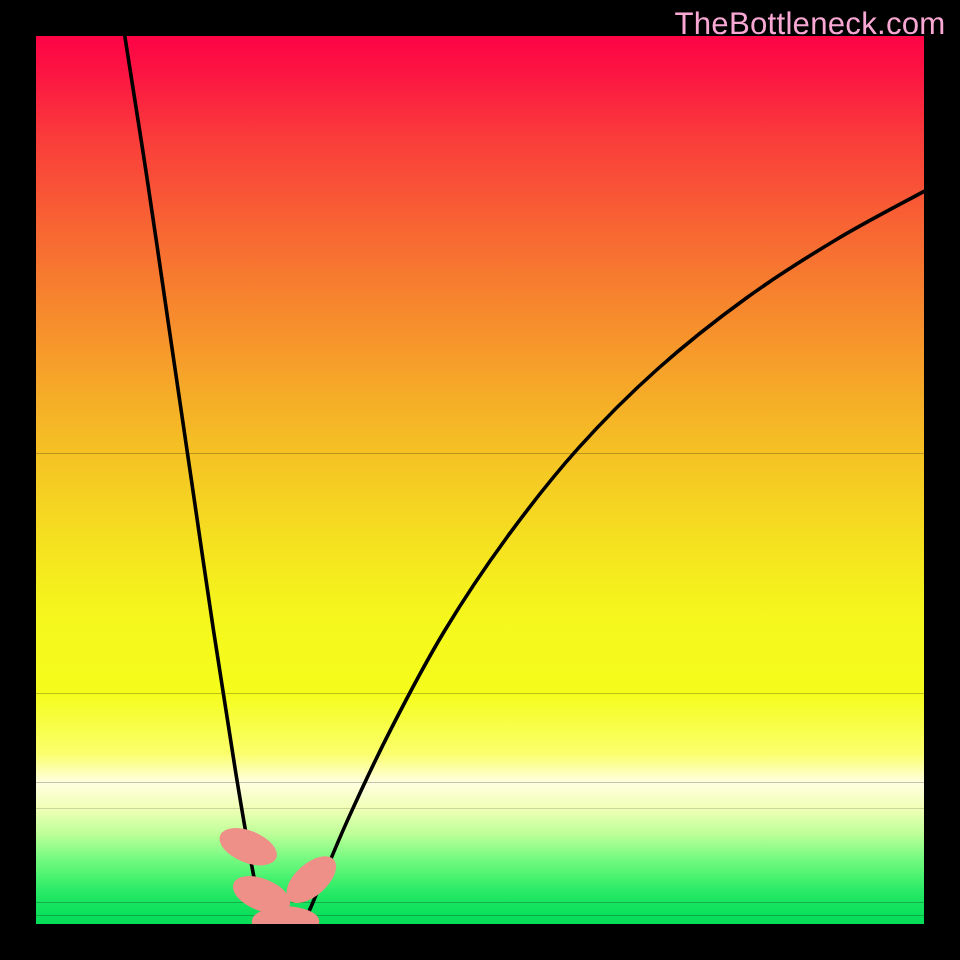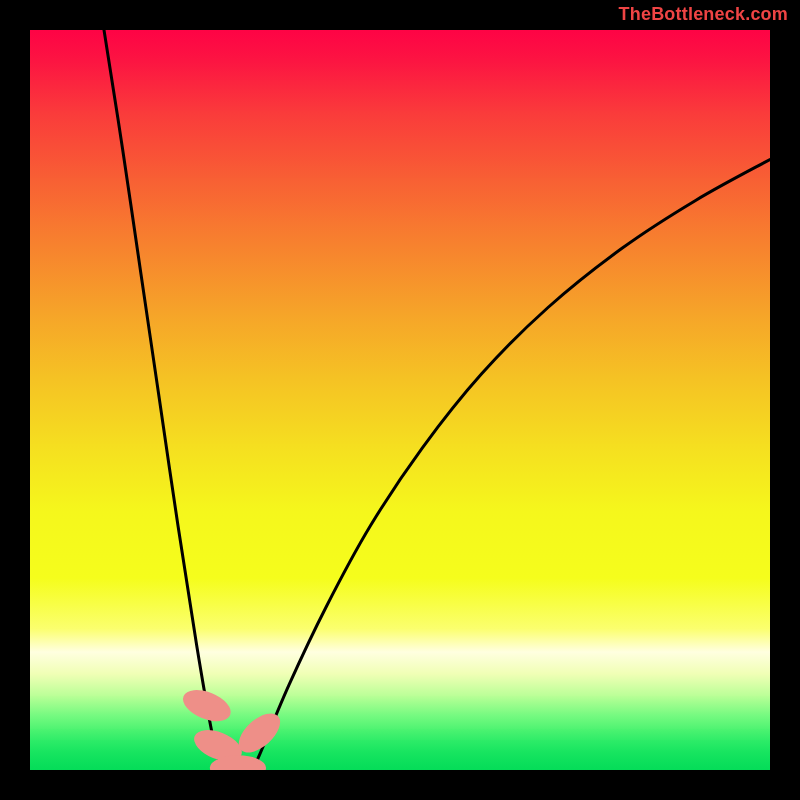--- a/index.html
+++ b/index.html
@@ -38,23 +38,23 @@
     position: absolute;
     inset: 0;
     width: 740px;
     height: 740px;
     overflow: visible;
   }
   .watermark {
     position: absolute;
     top: 4px;
     right: 12px;
-    color: #ef4444;
-    font-size: 18px;
-    font-weight: 700;
+    color: #f9a8d4;
+    font-size: 26px;
+    font-weight: 400;
     letter-spacing: 0.2px;
   }
 </style>
 </head>
 <body>
 
 <div class="frame">
   <div class="plot-area">
     <div class="gradient">
         <div class="band" style="top: 0px; height: 30.2px; background: linear-gradient(rgb(254, 3, 69), rgb(252, 20, 66));"></div>

